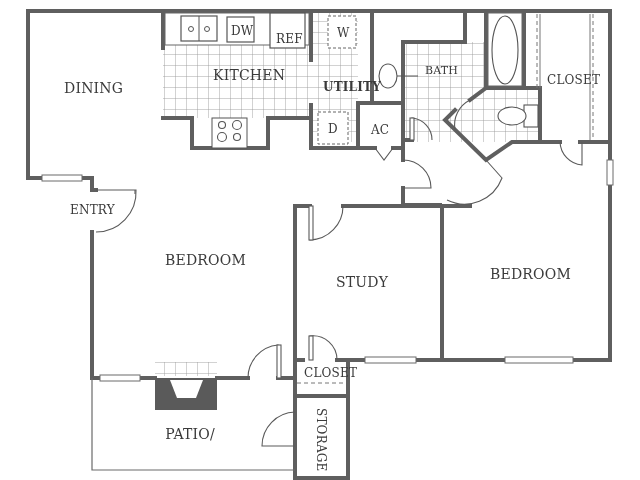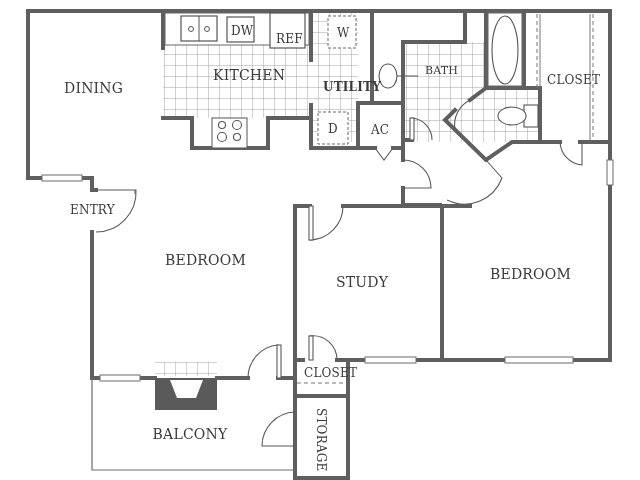--- a/index.html
+++ b/index.html
@@ -166,19 +166,19 @@
 <div class="lbl mid" style="left:425px;top:64px;">BATH</div>
 <div class="lbl sm" style="left:547px;top:73px;">CLOSET</div>
 <div class="lbl sm" style="left:371px;top:123px;">AC</div>
 <div class="lbl sm" style="left:70px;top:203px;">ENTRY</div>
 <div class="lbl big" style="left:165px;top:252px;">BEDROOM</div>
 <div class="lbl big" style="left:336px;top:274px;">STUDY</div>
 <div class="lbl big" style="left:490px;top:266px;">BEDROOM</div>
 <div class="lbl sm" style="left:304px;top:366px;">CLOSET</div>
 <div class="lbl sm vert" style="left:314px;top:408px;">STORAGE</div>
 <div class="lbl big center" style="left:150px;top:426px;width:80px;">
-  <div>BALCONY</div>
+  <div>PATIO/</div>
 </div>
 
 <div class="lbl sm" style="left:231px;top:24px;">DW</div>
 <div class="lbl sm" style="left:276px;top:32px;">REF</div>
 <div class="lbl sm" style="left:337px;top:26px;">W</div>
 <div class="lbl sm" style="left:328px;top:122px;">D</div>
 
 </body></html>

